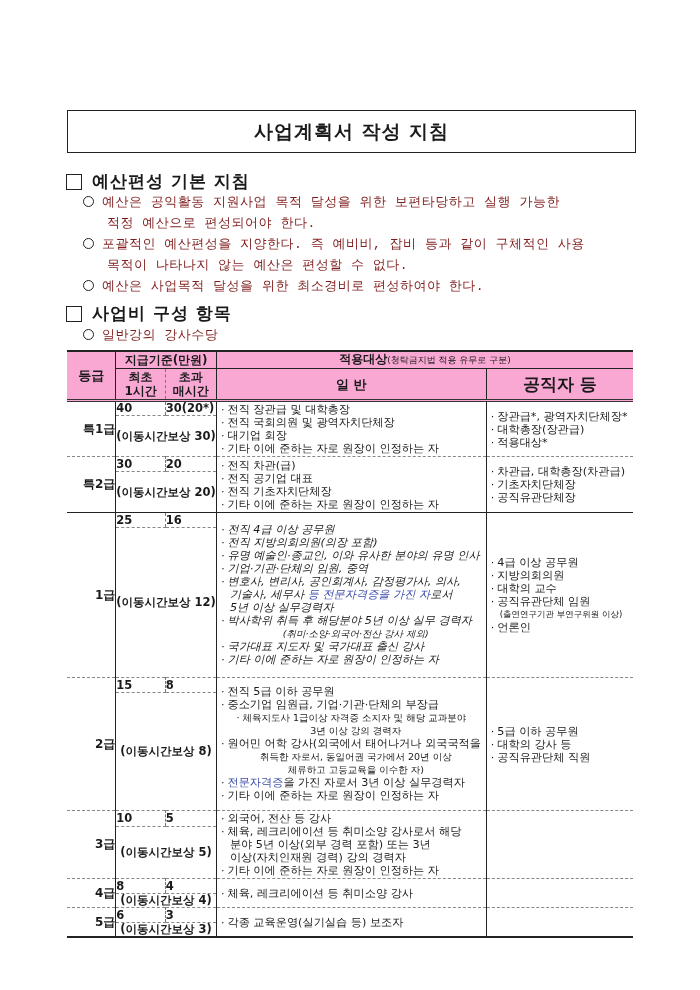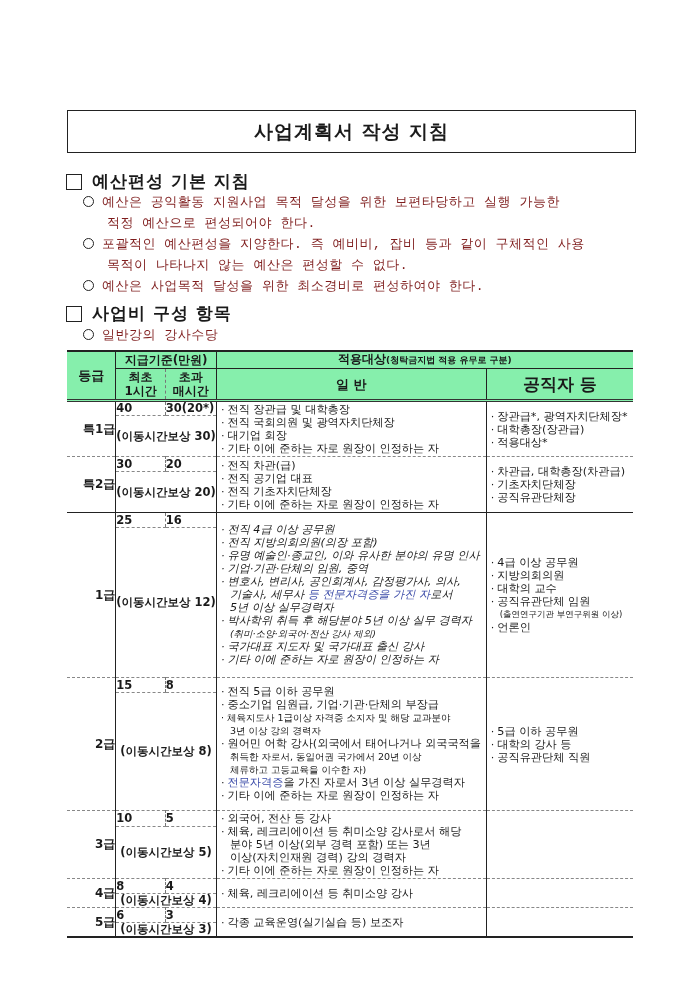--- a/index.html
+++ b/index.html
@@ -50,21 +50,21 @@
   
   .fee-table {
     position: absolute;
     left: 67px; top: 350px;
     width: 566px;
     border-collapse: collapse;
     font-size: 11.2px;
     line-height: 13px;
   }
   .fee-table th {
-    background: #86efac;
+    background: #f9a8d4;
     font-weight: bold;
     font-size: 12px;
     text-align: center;
     padding: 1px 2px;
   }
   .fee-table td { vertical-align: middle; }
   .top-line { border-top: 2px solid #222; }
   .hdr-sep { border-bottom: 3px double #333; }
   .bl { border-left: 1px solid #222; }
   .bl-dash { border-left: 1px dashed #777; }
@@ -81,21 +81,21 @@
   }
   .comp {
     text-align: center; font-weight: bold; font-size: 11.5px;
     white-space: nowrap;
   }
   .list-cell { padding: 1px 4px; }
   .list-cell div, .pub-cell div { white-space: nowrap; }
   .pub-cell { padding: 1px 4px; }
   .dot::before { content: "·"; margin-right: 3px; }
   .indent { padding-left: 9px; }
-  .small { font-size: 9.5px; }
+  .small { font-size: 9.5px; text-align: center; }
   .tiny { font-size: 8.5px; }
   .blue { color: #3a4aa8; }
 </style>
 </head>
 <body>
 
 <div class="title-box">사업계획서 작성 지침</div>
 
 <div class="section-head" style="top:170px;">
   <span class="box"></span>
@@ -128,21 +128,21 @@
     <col style="width:48px">
     <col style="width:47px">
     <col style="width:270px">
     <col style="width:147px">
   </colgroup>
   <thead>
     <tr class="top-line">
       <th rowspan="2" class="hdr-sep" style="font-size:13px;">등급</th>
       <th colspan="2" class="bl" style="border-bottom:1px solid #222; height:17px;">지급기준(만원)</th>
       <th colspan="2" class="bl" style="border-bottom:1px solid #222;">
-        <span>적용대상</span><span style="font-size:9px;font-weight:bold;">(청탁금지법 적용 유무로 구분)</span>
+        <span>적용대상</span><span style="font-size:9px;font-weight:normal;">(청탁금지법 적용 유무로 구분)</span>
       </th>
     </tr>
     <tr class="hdr-sep">
       <th class="bl" style="height:30px; line-height:14px;">
         <div>최초</div>
         <div>1시간</div>
       </th>
       <th class="bl-dash" style="line-height:14px;">
         <div>초과</div>
         <div>매시간</div>

